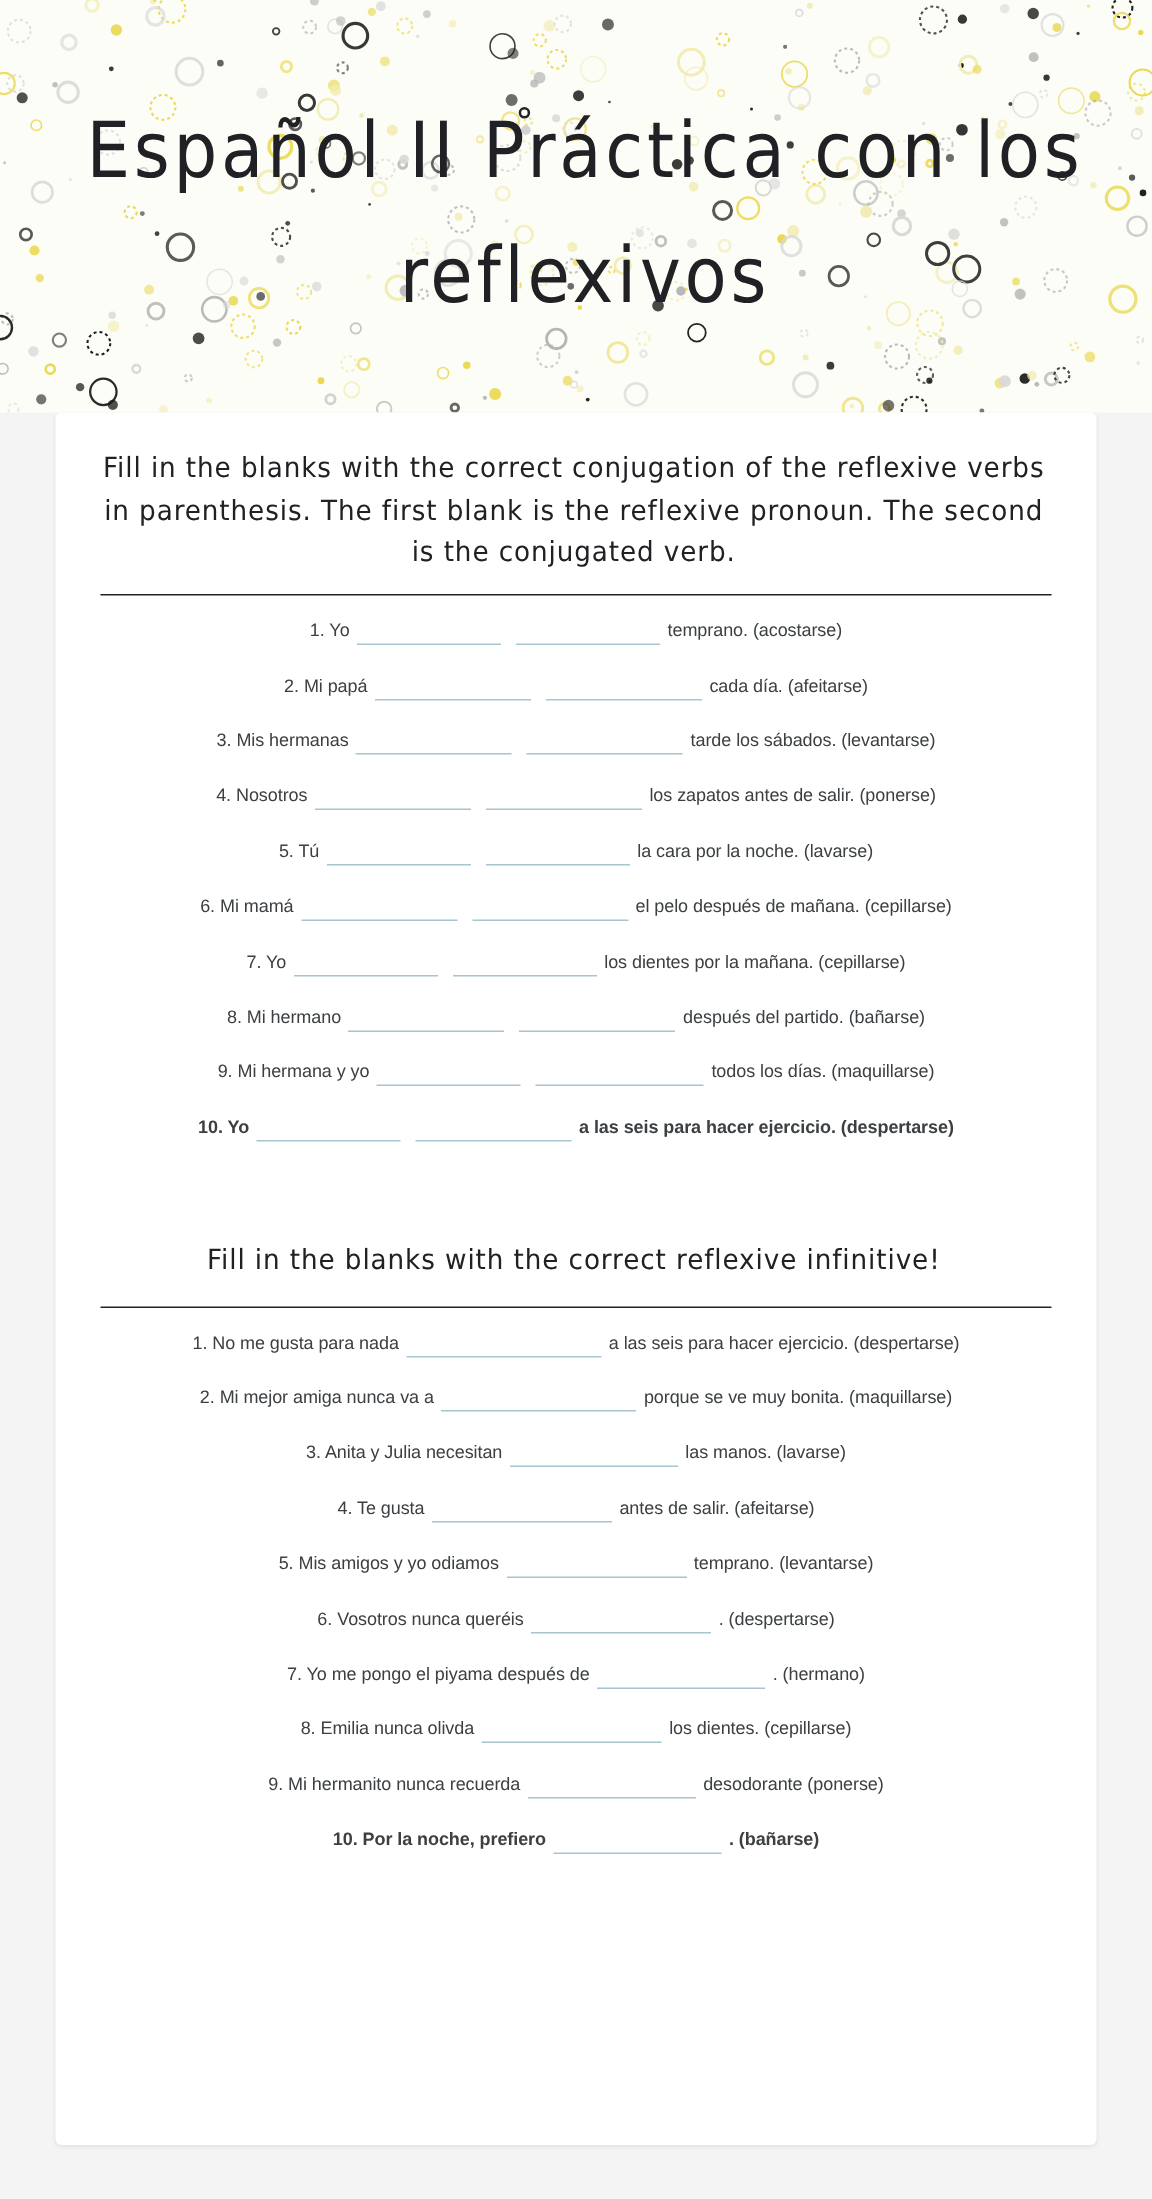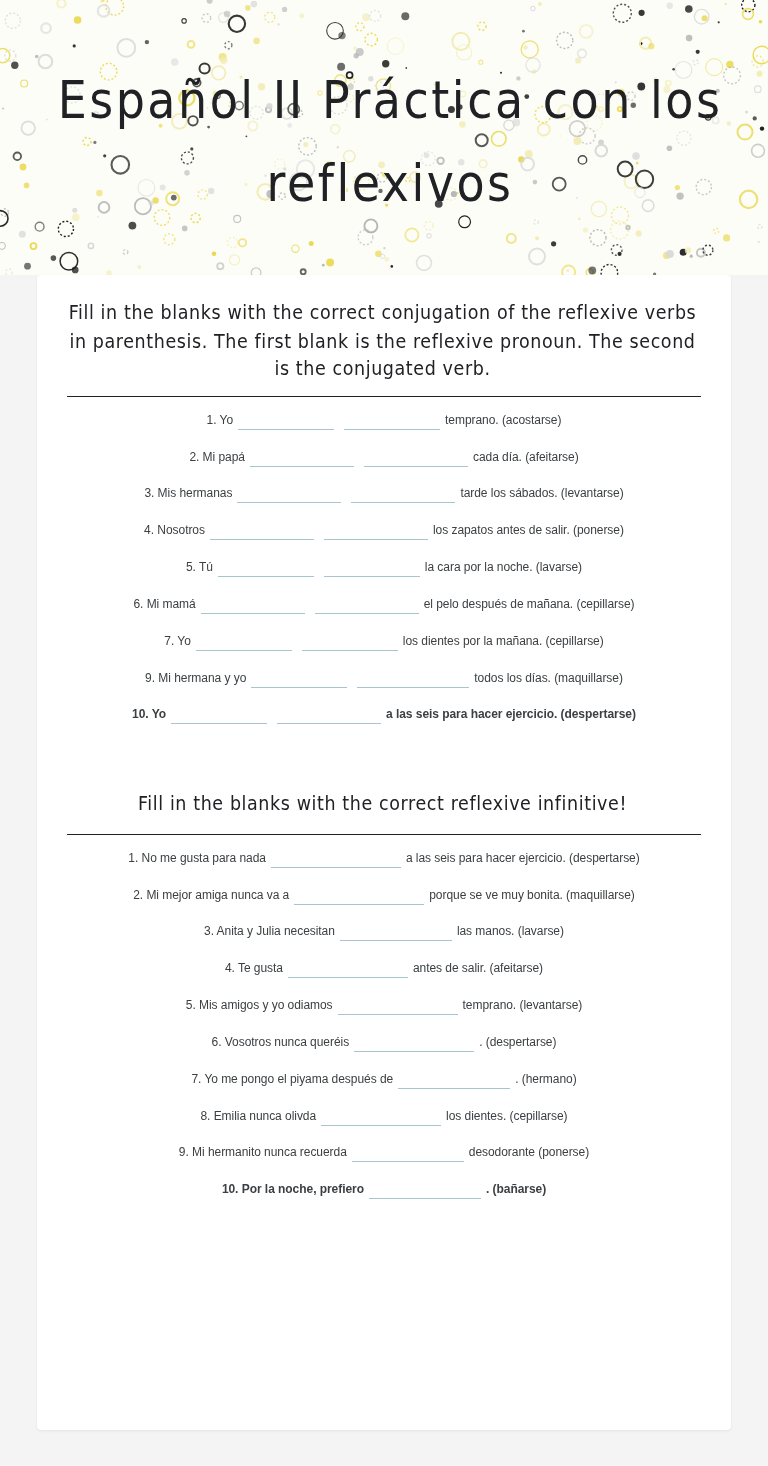--- a/index.html
+++ b/index.html
@@ -469,20 +469,21 @@
       <p class="instructions">Fill in the blanks with the correct conjugation of the reflexive verbs in parenthesis. The first blank is the reflexive pronoun. The second is the conjugated verb.</p>
       <hr class="divider">
       <ol class="qlist" id="list-0">
           <li class="qitem"><span>1.</span> <span class="qtext">Yo</span><span class="blank w2"></span><span class="blank w2"></span><span class="qtext">temprano. (acostarse)</span></li>
           <li class="qitem"><span>2.</span> <span class="qtext">Mi papá</span><span class="blank w3"></span><span class="blank w3"></span><span class="qtext">cada día. (afeitarse)</span></li>
           <li class="qitem"><span>3.</span> <span class="qtext">Mis hermanas</span><span class="blank w3"></span><span class="blank w3"></span><span class="qtext">tarde los sábados. (levantarse)</span></li>
           <li class="qitem"><span>4.</span> <span class="qtext">Nosotros</span><span class="blank w3"></span><span class="blank w3"></span><span class="qtext">los zapatos antes de salir. (ponerse)</span></li>
           <li class="qitem"><span>5.</span> <span class="qtext">Tú</span><span class="blank w2"></span><span class="blank w2"></span><span class="qtext">la cara por la noche. (lavarse)</span></li>
           <li class="qitem"><span>6.</span> <span class="qtext">Mi mamá</span><span class="blank w3"></span><span class="blank w3"></span><span class="qtext">el pelo después de mañana. (cepillarse)</span></li>
           <li class="qitem"><span>7.</span> <span class="qtext">Yo</span><span class="blank w2"></span><span class="blank w2"></span><span class="qtext">los dientes por la mañana. (cepillarse)</span></li>
+          <li class="qitem"><span>8.</span> <span class="qtext">Mi hermano</span><span class="blank w3"></span><span class="blank w3"></span><span class="qtext">después del partido. (bañarse)</span></li>
           <li class="qitem"><span>9.</span> <span class="qtext">Mi hermana y yo</span><span class="blank w2"></span><span class="blank w4"></span><span class="qtext">todos los días. (maquillarse)</span></li>
           <li class="qitem"><span>10.</span> <span class="qtext">Yo</span><span class="blank w2"></span><span class="blank w3"></span><span class="qtext">a las seis para hacer ejercicio. (despertarse)</span></li>
         </ol>
     </div>
 
     <div class="section">
       <p class="instructions">Fill in the blanks with the correct reflexive infinitive!</p>
       <hr class="divider">
       <ol class="qlist" id="list-1">
           <li class="qitem"><span>1.</span> <span class="qtext">No me gusta para nada</span><span class="blank w6"></span><span class="qtext">a las seis para hacer ejercicio. (despertarse)</span></li>

